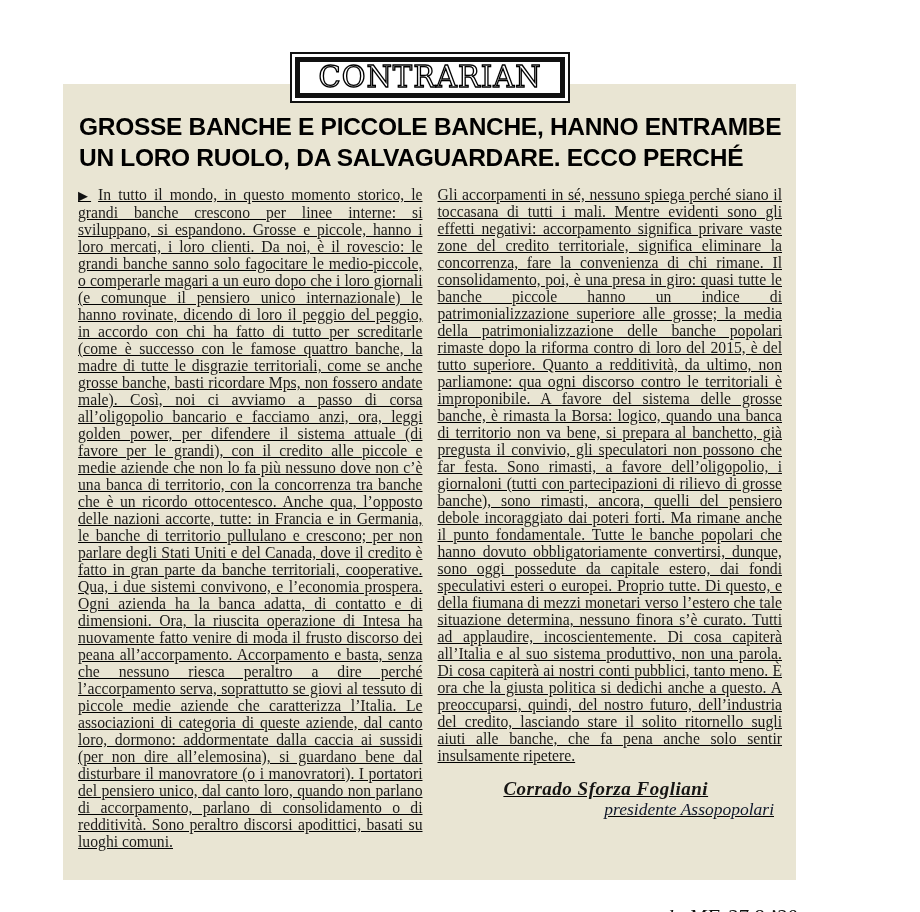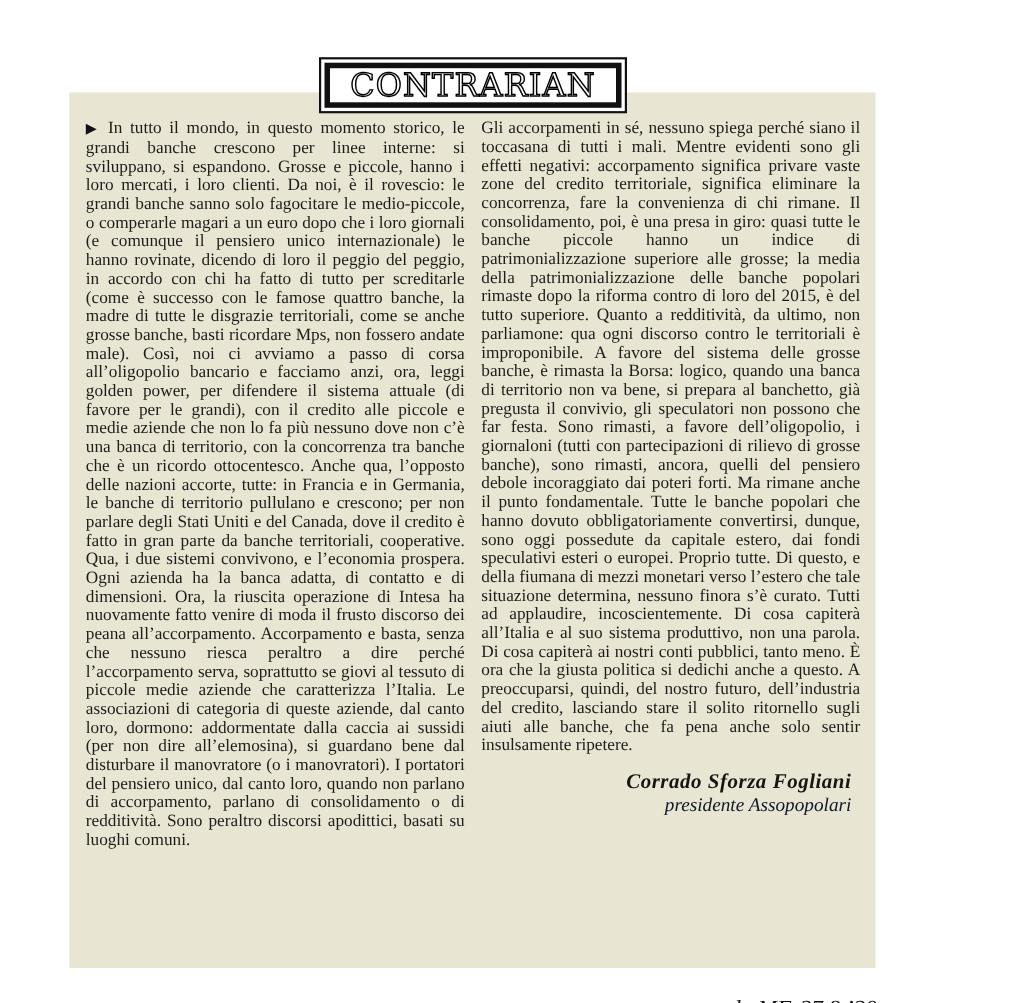--- a/index.html
+++ b/index.html
@@ -61,22 +61,23 @@
     font-weight: bold;
     font-size: 24.5px;
     line-height: 31px;
     letter-spacing: -0.3px;
     color: #000000;
   }
   .headline div { white-space: nowrap; }
   .body-wrap {
     display: flex;
     gap: 15px;
-    margin-top: 24px;
+    margin-top: 13px;
     padding-left: 1px;
+    text-decoration: underline;
   }
   .col {
     width: 350px;
     font-size: 15.7px;
     line-height: 17px;
     color: #1d1c1a;
     text-align: justify;
   }
   .pointer {
     font-family: "DejaVu Sans", sans-serif;
@@ -89,20 +90,21 @@
     text-align: right;
     padding-right: 8px;
   }
   .sig-name {
     font-weight: bold;
     font-style: italic;
     font-size: 19px;
     line-height: 21px;
     letter-spacing: 0.5px;
     color: #161513;
+    text-align: center;
   }
   .sig-title {
     font-style: italic;
     font-size: 17.5px;
     line-height: 20px;
     color: #0f172a;
   }
   .credit {
     position: absolute;
     right: 123px;
@@ -118,20 +120,24 @@
 <div class="canvas">
 
   <div class="masthead-box">
     <div class="masthead-inner">
       <span class="masthead-text">CONTRARIAN</span>
     </div>
   </div>
 
   <div class="panel">
 
+    <h1 class="headline">
+      <div>GROSSE BANCHE E PICCOLE BANCHE, HANNO ENTRAMBE</div>
+      <div>UN LORO RUOLO, DA SALVAGUARDARE. ECCO PERCHÉ</div>
+    </h1>
 
     <div class="body-wrap">
       <div class="col">
         <span class="pointer">▶</span><span>In tutto il mondo, in questo momento storico, le grandi banche crescono per linee interne: si sviluppano, si espandono. Grosse e piccole, hanno i loro mercati, i loro clienti. Da noi, è il rovescio: le grandi banche sanno solo fagocitare le medio-piccole, o comperarle magari a un euro dopo che i loro giornali (e comunque il pensiero unico internazionale) le hanno rovinate, dicendo di loro il peggio del peggio, in accordo con chi ha fatto di tutto per screditarle (come è successo con le famose quattro banche, la madre di tutte le disgrazie territoriali, come se anche grosse banche, basti ricordare Mps, non fossero andate male). Così, noi ci avviamo a passo di corsa all’oligopolio bancario e facciamo anzi, ora, leggi golden power, per difendere il sistema attuale (di favore per le grandi), con il credito alle piccole e medie aziende che non lo fa più nessuno dove non c’è una banca di territorio, con la concorrenza tra banche che è un ricordo ottocentesco. Anche qua, l’opposto delle nazioni accorte, tutte: in Francia e in Germania, le banche di territorio pullulano e crescono; per non parlare degli Stati Uniti e del Canada, dove il credito è fatto in gran parte da banche territoriali, cooperative. Qua, i due sistemi convivono, e l’economia prospera. Ogni azienda ha la banca adatta, di contatto e di dimensioni. Ora, la riuscita operazione di Intesa ha nuovamente fatto venire di moda il frusto discorso dei peana all’accorpamento. Accorpamento e basta, senza che nessuno riesca peraltro a dire perché l’accorpamento serva, soprattutto se giovi al tessuto di piccole medie aziende che caratterizza l’Italia. Le associazioni di categoria di queste aziende, dal canto loro, dormono: addormentate dalla caccia ai sussidi (per non dire all’elemosina), si guardano bene dal disturbare il manovratore (o i manovratori). I portatori del pensiero unico, dal canto loro, quando non parlano di accorpamento, parlano di consolidamento o di redditività. Sono peraltro discorsi apodittici, basati su luoghi comuni.</span>
       </div>
 
       <div class="col">
         <span>Gli accorpamenti in sé, nessuno spiega perché siano il toccasana di tutti i mali. Mentre evidenti sono gli effetti negativi: accorpamento significa privare vaste zone del credito territoriale, significa eliminare la concorrenza, fare la convenienza di chi rimane. Il consolidamento, poi, è una presa in giro: quasi tutte le banche piccole hanno un indice di patrimonializzazione superiore alle grosse; la media della patrimonializzazione delle banche popolari rimaste dopo la riforma contro di loro del 2015, è del tutto superiore. Quanto a redditività, da ultimo, non parliamone: qua ogni discorso contro le territoriali è improponibile. A favore del sistema delle grosse banche, è rimasta la Borsa: logico, quando una banca di territorio non va bene, si prepara al banchetto, già pregusta il convivio, gli speculatori non possono che far festa. Sono rimasti, a favore dell’oligopolio, i giornaloni (tutti con partecipazioni di rilievo di grosse banche), sono rimasti, ancora, quelli del pensiero debole incoraggiato dai poteri forti. Ma rimane anche il punto fondamentale. Tutte le banche popolari che hanno dovuto obbligatoriamente convertirsi, dunque, sono oggi possedute da capitale estero, dai fondi speculativi esteri o europei. Proprio tutte. Di questo, e della fiumana di mezzi monetari verso l’estero che tale situazione determina, nessuno finora s’è curato. Tutti ad applaudire, incoscientemente. Di cosa capiterà all’Italia e al suo sistema produttivo, non una parola. Di cosa capiterà ai nostri conti pubblici, tanto meno. È ora che la giusta politica si dedichi anche a questo. A preoccuparsi, quindi, del nostro futuro, dell’industria del credito, lasciando stare il solito ritornello sugli aiuti alle banche, che fa pena anche solo sentir insulsamente ripetere.</span>
         <div class="signature">
           <div class="sig-name">Corrado Sforza Fogliani</div>

